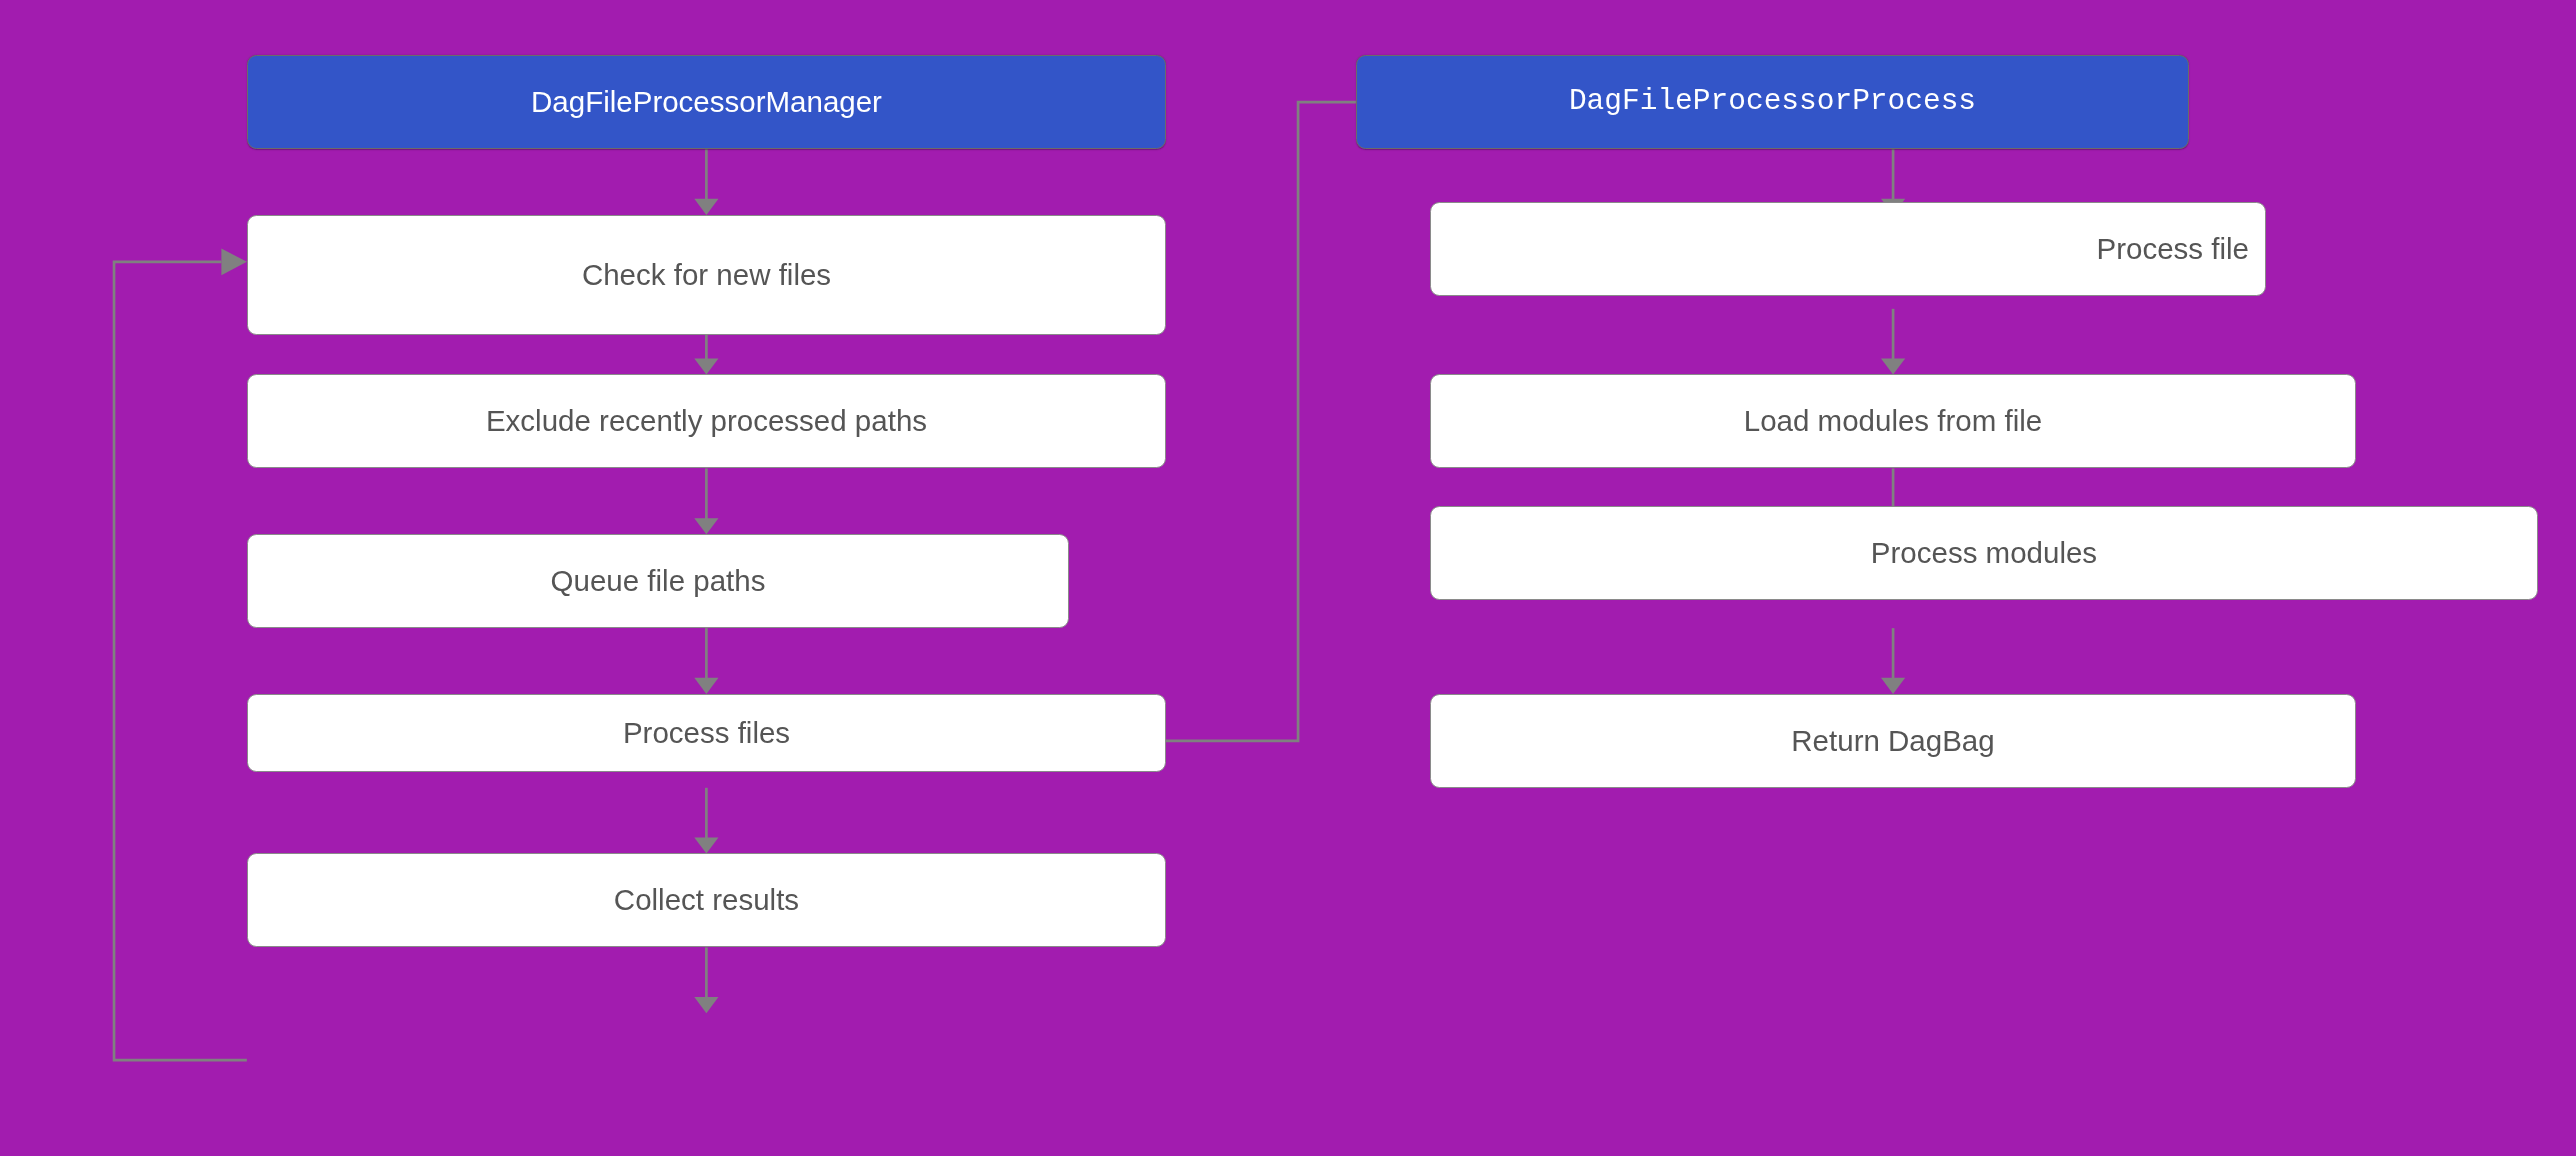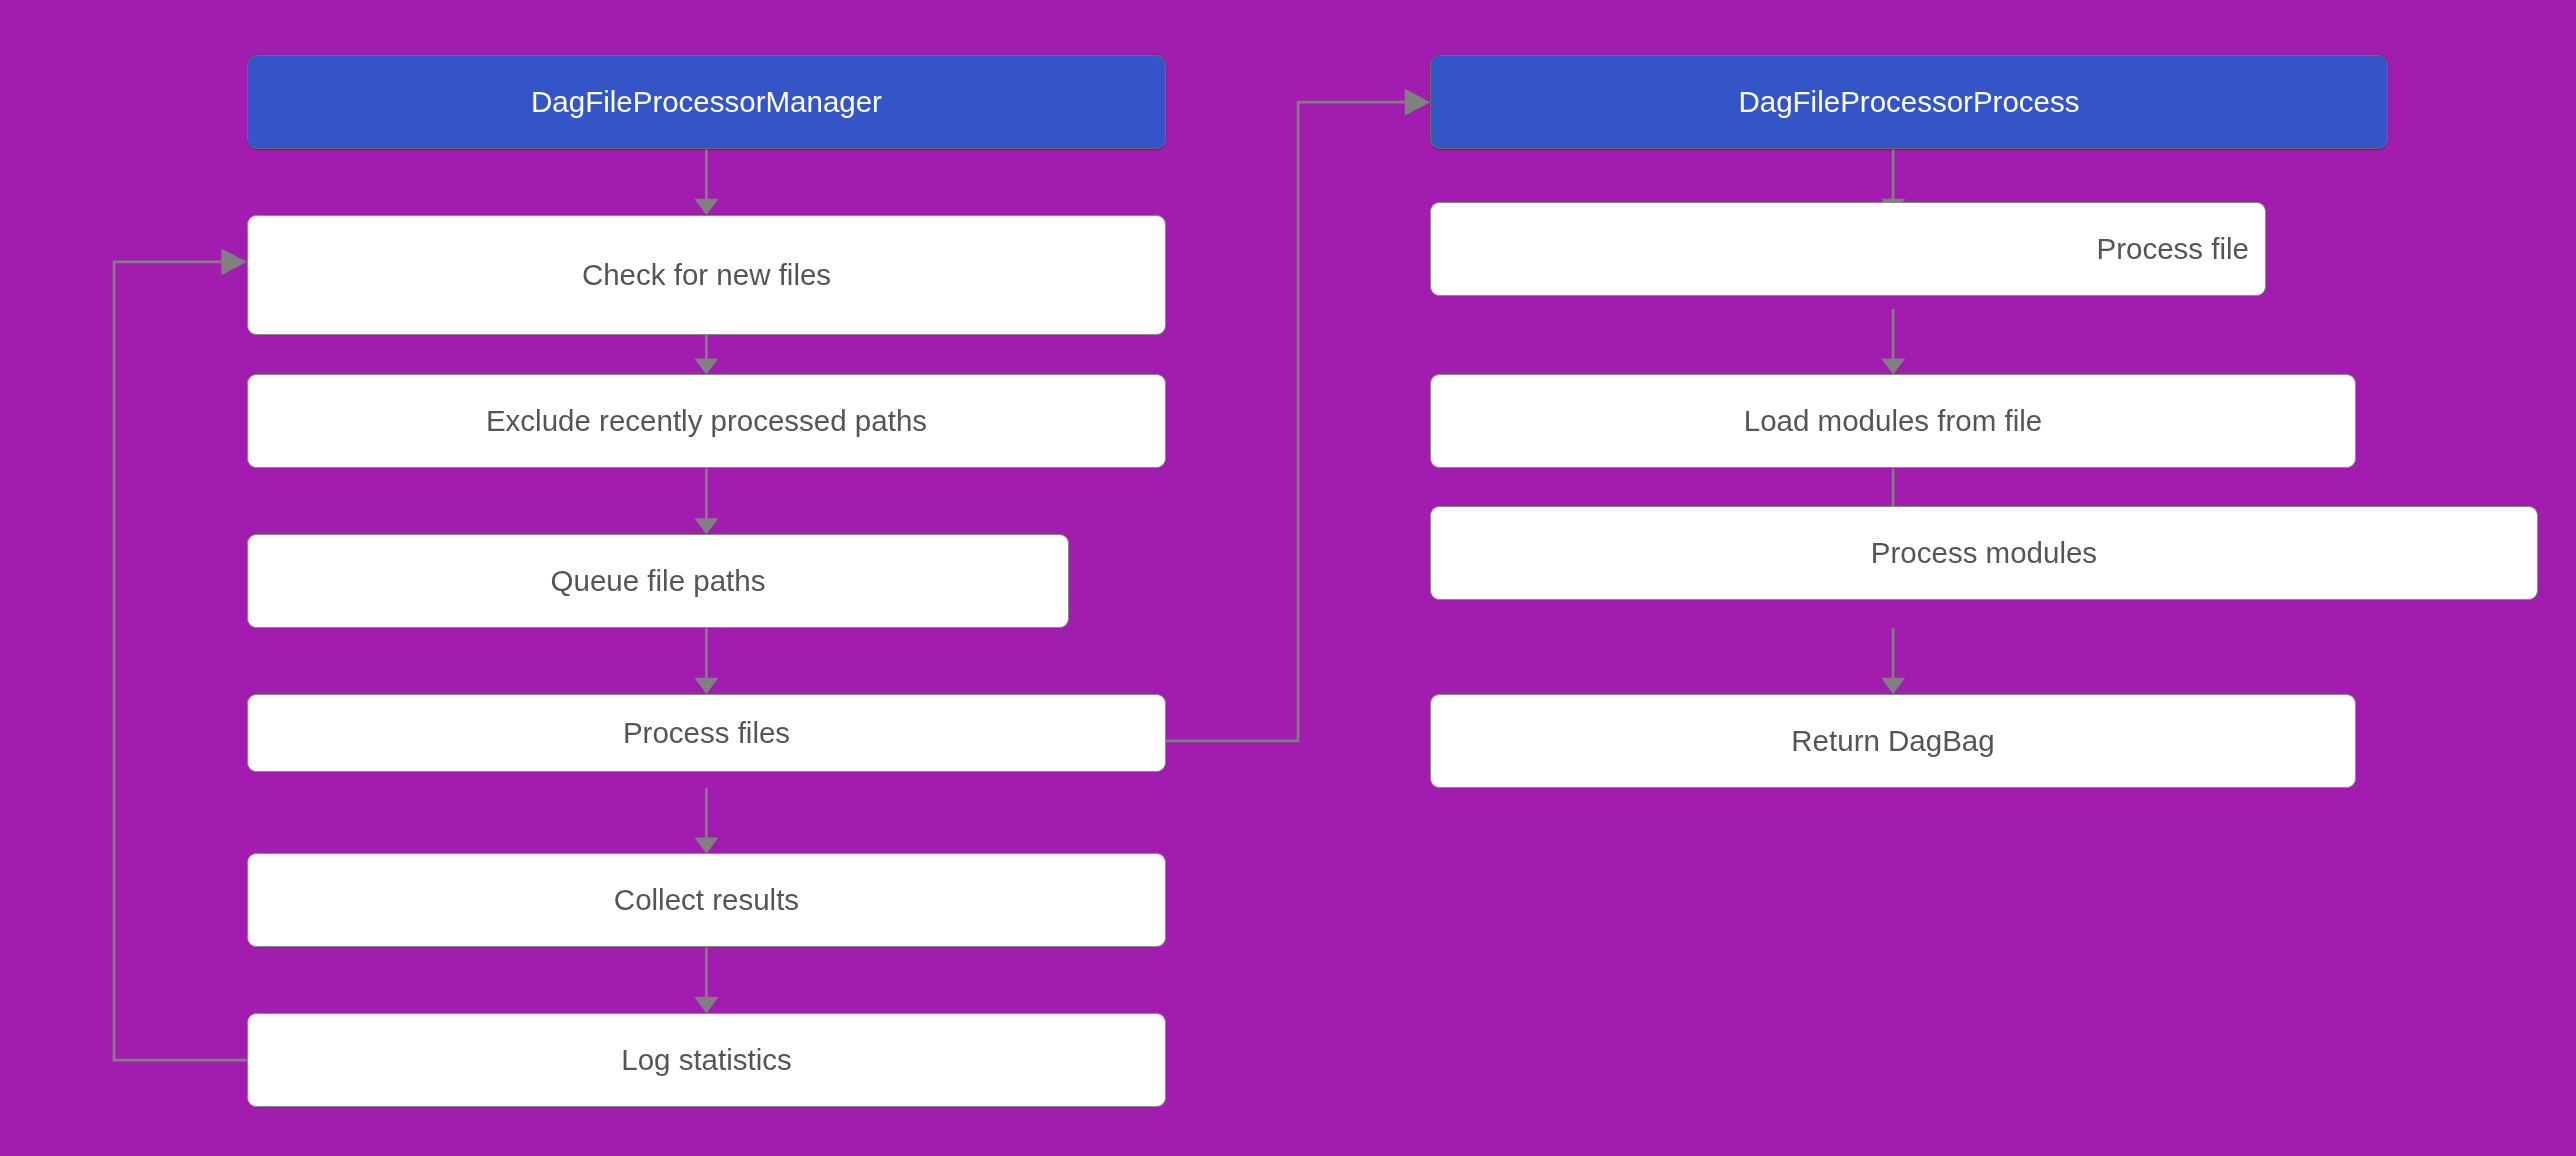--- a/index.html
+++ b/index.html
@@ -151,25 +151,22 @@
     </div>
 
     <div class="node node-step" style="left:247px; top:694px; width:919px; height:78px;">
       <span class="node-label">Process files</span>
     </div>
 
     <div class="node node-step" style="left:247px; top:853px; width:919px; height:94px;">
       <span class="node-label">Collect results</span>
     </div>
 
-    <div class="node node-step" style="left:247px; top:1013px; width:919px; height:94px;">
-      <span class="node-label">Log statistics</span>
-    </div>
 
-    <div class="node node-header" style="left:1430px; top:55px; width:958px; height:94px;">
+    <div class="node node-header" style="left:1356px; top:55px; width:833px; height:94px;font-family:Liberation Mono, monospace;">
       <span class="node-label">DagFileProcessorProcess</span>
     </div>
 
     <div class="node node-step" style="left:1430px; top:202px; width:836px; height:94px;justify-content:flex-end;">
       <span class="node-label">Process file</span>
     </div>
 
     <div class="node node-step" style="left:1430px; top:374px; width:926px; height:94px;">
       <span class="node-label">Load modules from file</span>
     </div>

